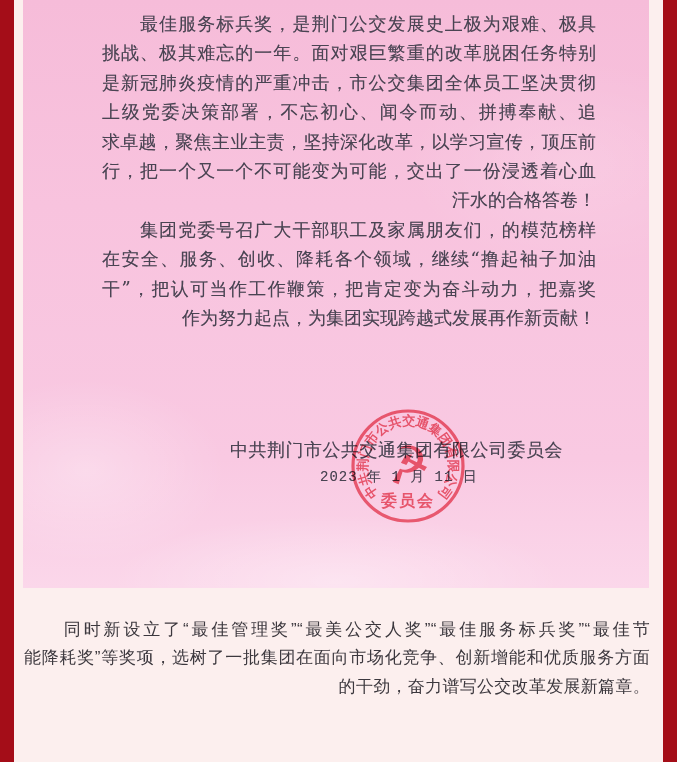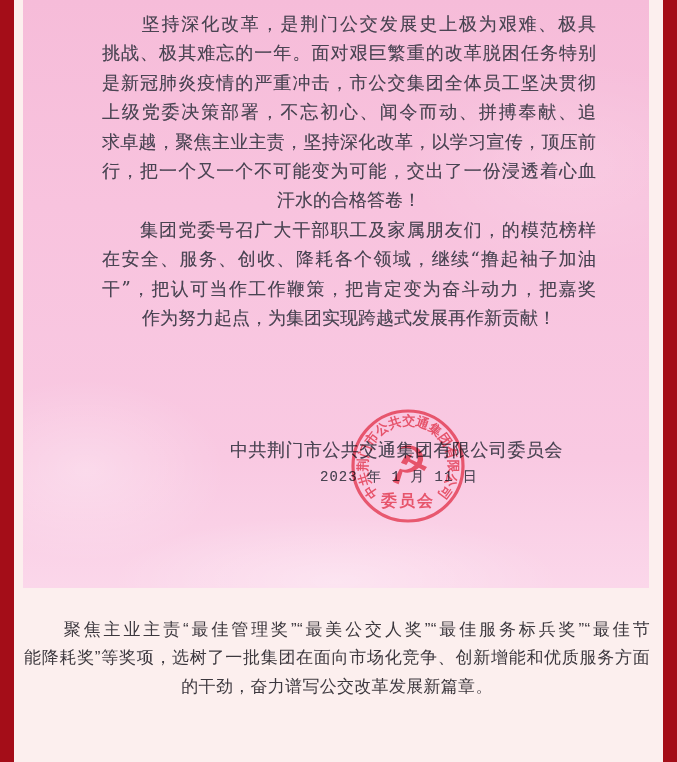--- a/index.html
+++ b/index.html
@@ -33,21 +33,21 @@
   .letter-text {
     position: absolute;
     left: 79px; top: 9px;
     width: 494px;
     font-family: "DejaVu Serif", "Liberation Serif", serif;
     font-size: 18px;
     line-height: 29.4px;
     color: #4a4453;
     text-shadow: 0 0 0.5px rgba(74,68,83,0.45);
   }
-  .letter-line { text-align: center; white-space: pre-wrap; }
+  .letter-line { text-align: right; white-space: pre-wrap; }
   .letter-line.j {
     text-align: justify;
     text-align-last: justify;
     text-justify: inter-character;
   }
   .signature {
     position: absolute;
     left: 207px; top: 438px;
     width: 340px;
     font-family: Liberation Mono, monospace;
@@ -99,35 +99,35 @@
   
   .article {
     position: absolute;
     left: 10px; top: 616px;
     width: 626px;
     font-size: 17px;
     line-height: 28.3px;
     letter-spacing: 0.3px;
     color: #3c383e;
   }
-  .article-line { text-align: center; white-space: pre-wrap; }
+  .article-line { text-align: right; white-space: pre-wrap; }
   .article-line.j {
     text-align: justify;
     text-align-last: justify;
     text-justify: inter-character;
   }
 </style>
 </head>
 <body>
 
 <div class="content">
 
   <figure class="letter">
     <div class="letter-text">
-        <div class="letter-line j">　　坚持深化改革，是荆门公交发展史上极为艰难、极具</div>
+        <div class="letter-line j">　　最佳服务标兵奖，是荆门公交发展史上极为艰难、极具</div>
         <div class="letter-line j">挑战、极其难忘的一年。面对艰巨繁重的改革脱困任务特别</div>
         <div class="letter-line j">是新冠肺炎疫情的严重冲击，市公交集团全体员工坚决贯彻</div>
         <div class="letter-line j">上级党委决策部署，不忘初心、闻令而动、拼搏奉献、追</div>
         <div class="letter-line j">求卓越，聚焦主业主责，坚持深化改革，以学习宣传，顶压前</div>
         <div class="letter-line j">行，把一个又一个不可能变为可能，交出了一份浸透着心血</div>
         <div class="letter-line">汗水的合格答卷！</div>
         <div class="letter-line j">　　集团党委号召广大干部职工及家属朋友们，的模范榜样</div>
         <div class="letter-line j">在安全、服务、创收、降耗各个领域，继续“撸起袖子加油</div>
         <div class="letter-line j">干”，把认可当作工作鞭策，把肯定变为奋斗动力，把嘉奖</div>
         <div class="letter-line">作为努力起点，为集团实现跨越式发展再作新贡献！</div>
@@ -144,18 +144,18 @@
       <circle class="seal-ring" cx="60" cy="60" r="55"></circle>
       <text class="seal-arc-text">
         <textPath href="#sealArc" startOffset="33" textLength="192">中共荆门市公共交通集团有限公司</textPath>
       </text>
       <text class="seal-emblem" x="60" y="76" text-anchor="middle" transform="rotate(-12 60 60)">☭</text>
       <text class="seal-bottom" x="60" y="100" text-anchor="middle">委员会</text>
     </svg>
   </figure>
 
   <div class="article">
-      <div class="article-line j">　　聚焦主业主责“最佳管理奖”“最美公交人奖”“最佳服务标兵奖”“最佳节</div>
+      <div class="article-line j">　　同时新设立了“最佳管理奖”“最美公交人奖”“最佳服务标兵奖”“最佳节</div>
       <div class="article-line j">能降耗奖”等奖项，选树了一批集团在面向市场化竞争、创新增能和优质服务方面</div>
       <div class="article-line">的干劲，奋力谱写公交改革发展新篇章。</div>
     </div>
 
 </div>
 
 </body></html>

